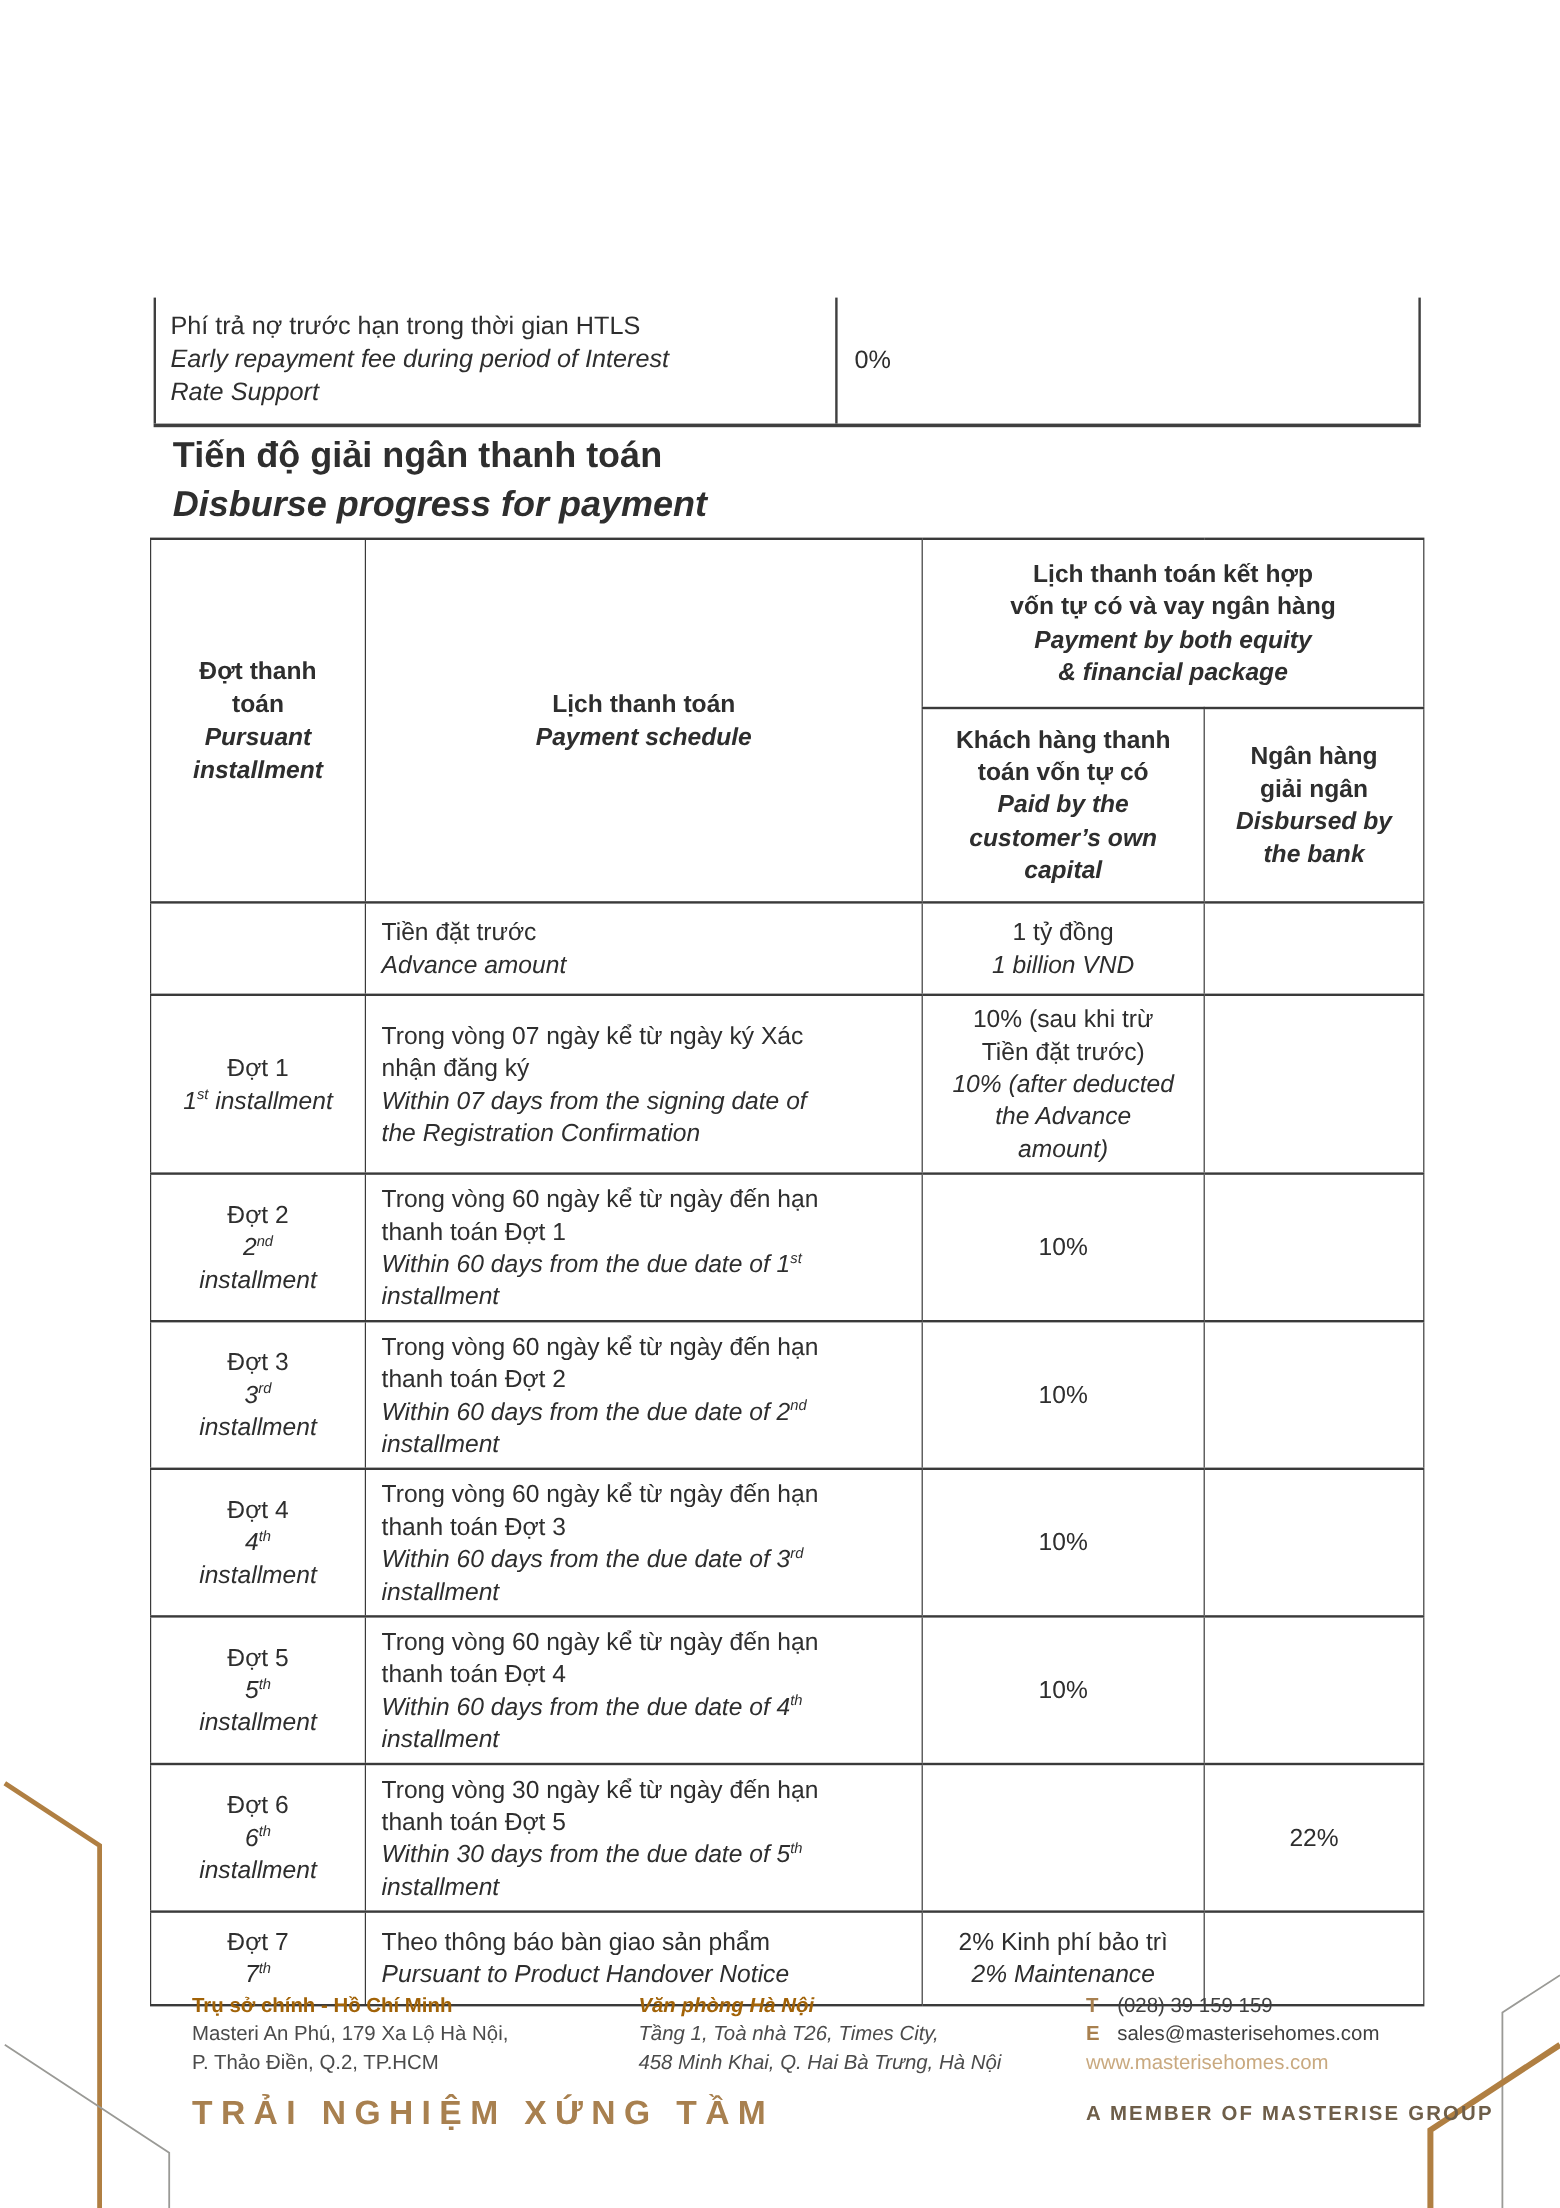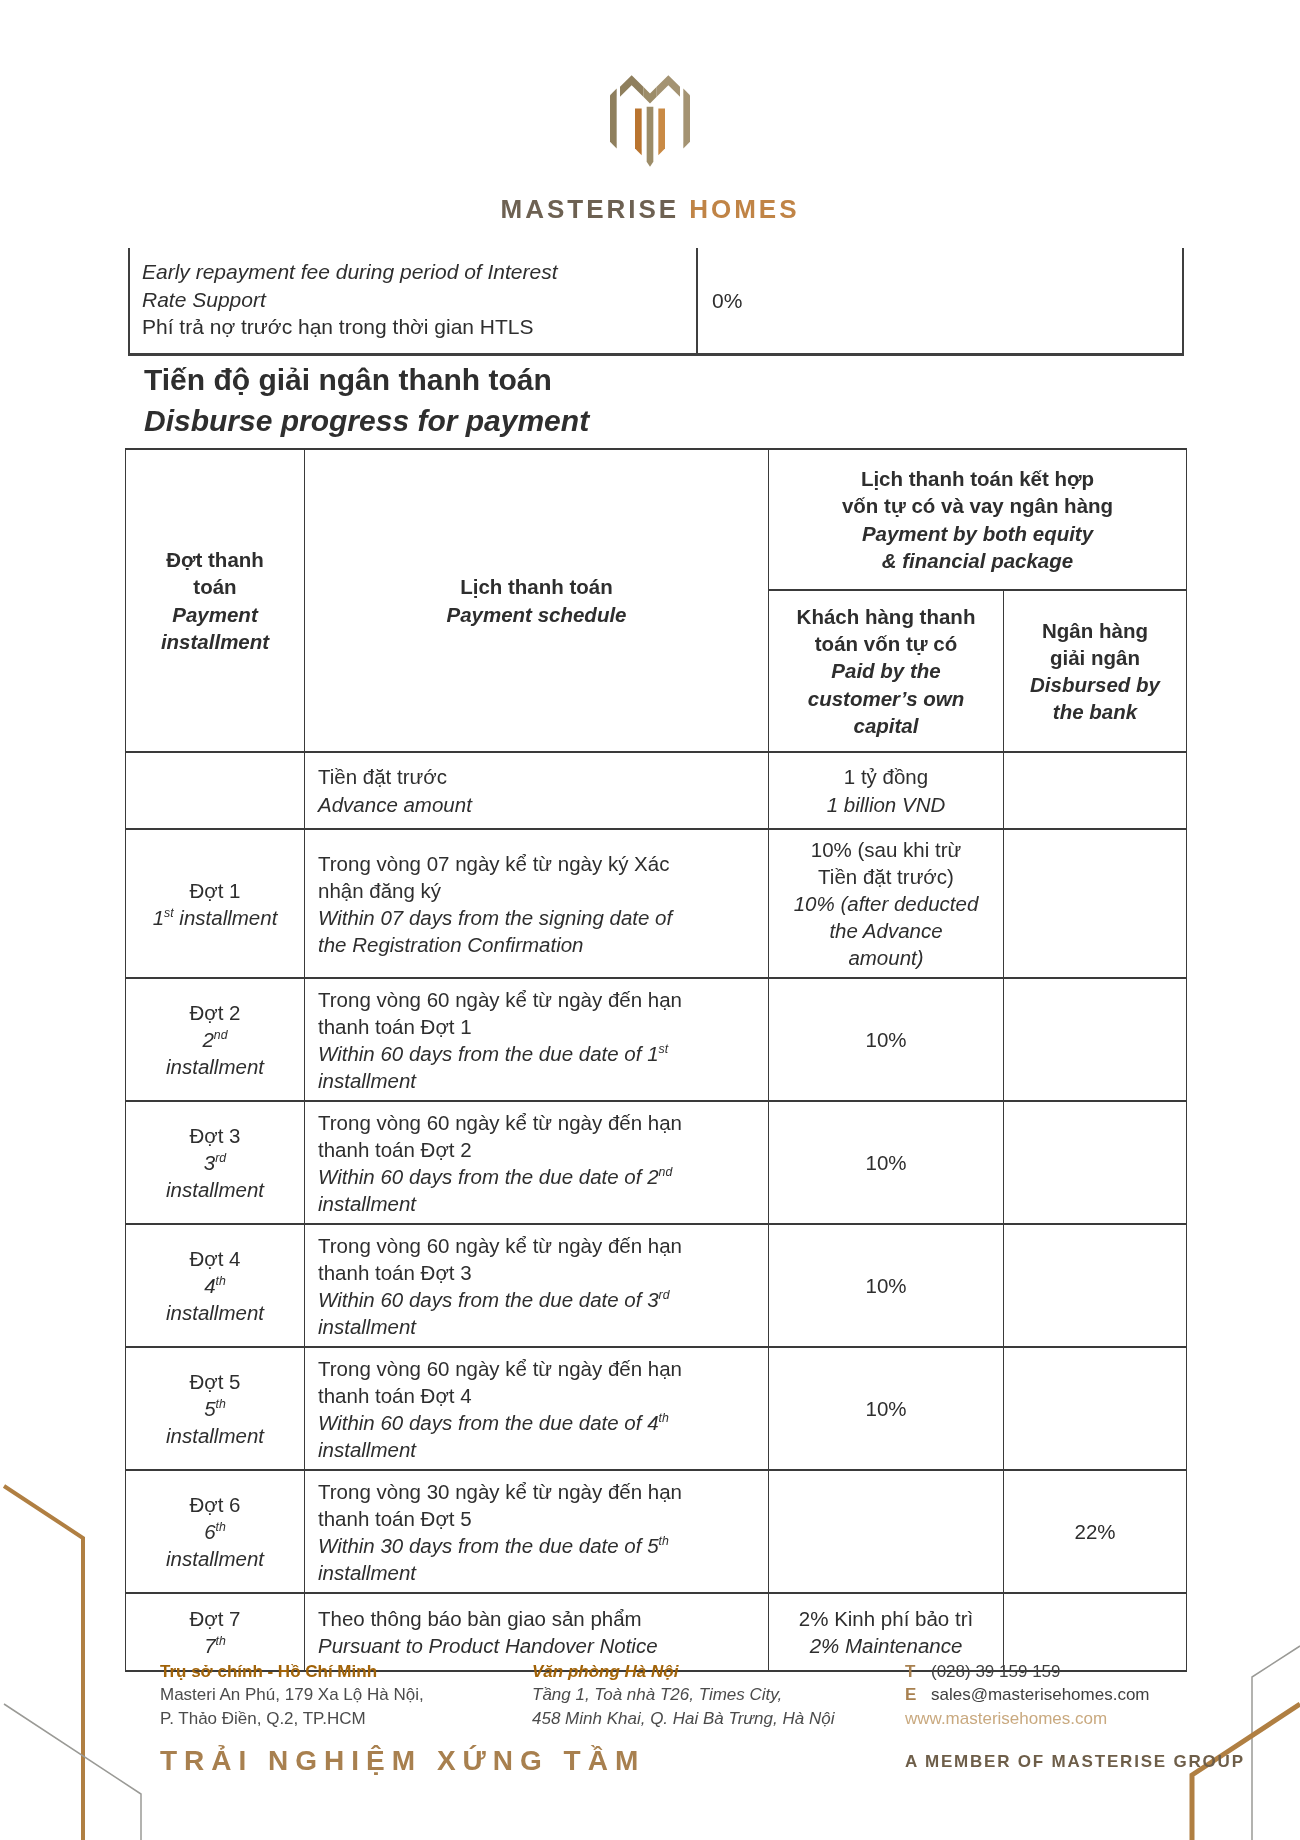--- a/index.html
+++ b/index.html
@@ -57,41 +57,26 @@
 
 <div class="page">
 
   <svg class="deco" width="1300" height="1840" viewBox="0 0 1300 1840" fill="none">
     <polyline points="4,1486 83,1538 83,1840" stroke="#b07f42" stroke-width="4"></polyline>
     <polyline points="4,1704 141,1794 141,1840" stroke="#9a9a96" stroke-width="1.5"></polyline>
     <polyline points="1300,1646 1252,1677 1252,1840" stroke="#9a9a96" stroke-width="1.5"></polyline>
     <polyline points="1300,1704 1192,1775 1192,1840" stroke="#b07f42" stroke-width="5"></polyline>
   </svg>
 
-  <div class="logo-wrap">
-    <svg width="100" height="122" viewBox="0 0 120 122">
-      <polygon points="12,30 20,22 20,94 12,86" fill="#8f7f5d"></polygon>
-      <polygon points="108,30 100,22 100,94 108,86" fill="#a49372"></polygon>
-      <polygon points="24,20 38,6 52,20 52,32 38,18 24,32" fill="#8f7f5d"></polygon>
-      <polygon points="68,20 82,6 96,20 96,32 82,18 68,32" fill="#a49372"></polygon>
-      <polygon points="52,20 60,28 68,20 68,32 60,40 52,32" fill="#9c8c68"></polygon>
-      <polygon points="42,46 50,46 50,102 42,94" fill="#b9742f"></polygon>
-      <polygon points="78,46 70,46 70,102 78,94" fill="#c98a45"></polygon>
-      <polygon points="56,44 64,44 64,110 60,116 56,110" fill="#9c8c68"></polygon>
-    </svg>
-    <div class="wordmark">
-      <span class="brand1">MASTERISE</span><span class="brand2">HOMES</span>
-    </div>
-  </div>
 
   <div class="fee">
     <div class="fee-left">
+      <div class="pre">Phí trả nợ trước hạn trong thời gian HTLS</div>
       <div class="pre it">Early repayment fee during period of Interest
 Rate Support</div>
-      <div class="pre">Phí trả nợ trước hạn trong thời gian HTLS</div>
     </div>
     <div class="fee-right">
       <span>0%</span>
     </div>
   </div>
 
   <div class="section-heading">
     <div>Tiến độ giải ngân thanh toán</div>
     <div class="it">Disburse progress for payment</div>
   </div>
@@ -101,21 +86,21 @@
         <col style="width:179px">
         <col style="width:464px">
         <col style="width:235px">
         <col style="width:183px">
       </colgroup>
     <tbody>
         <tr>
       <th rowspan="2">
         <div class="pre">Đợt thanh
 toán</div>
-        <div class="pre it">Payment
+        <div class="pre it">Pursuant
 installment</div>
       </th>
       <th rowspan="2">
         <div class="pre">Lịch thanh toán</div>
         <div class="pre it">Payment schedule</div>
       </th>
       <th colspan="2" style="height:127px">
         <div class="pre">Lịch thanh toán kết hợp
 vốn tự có và vay ngân hàng</div>
         <div class="pre it">Payment by both equity

